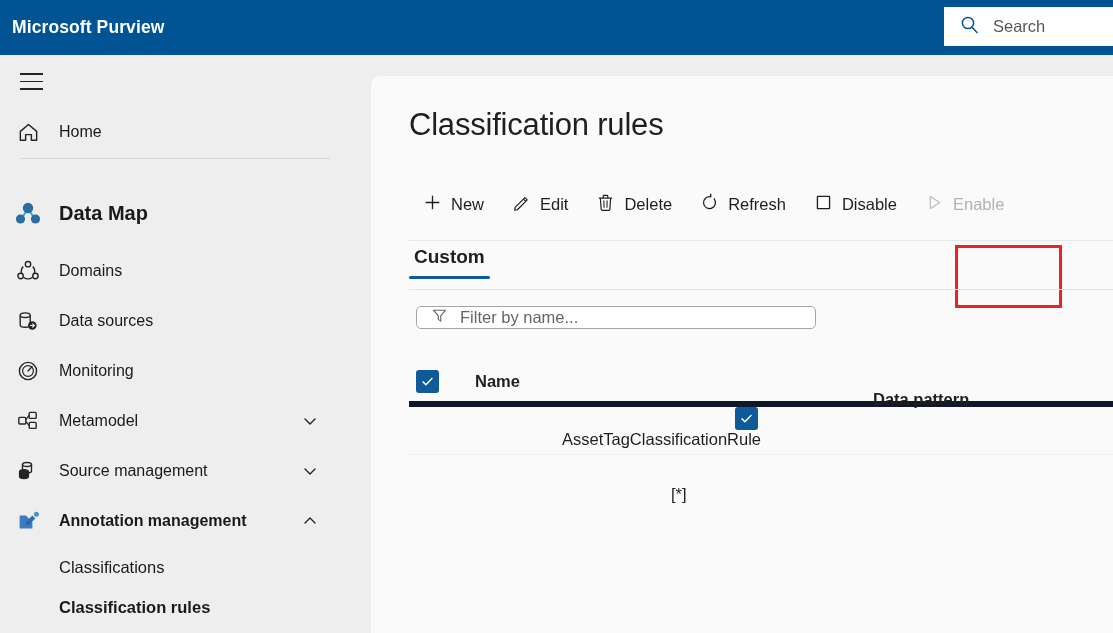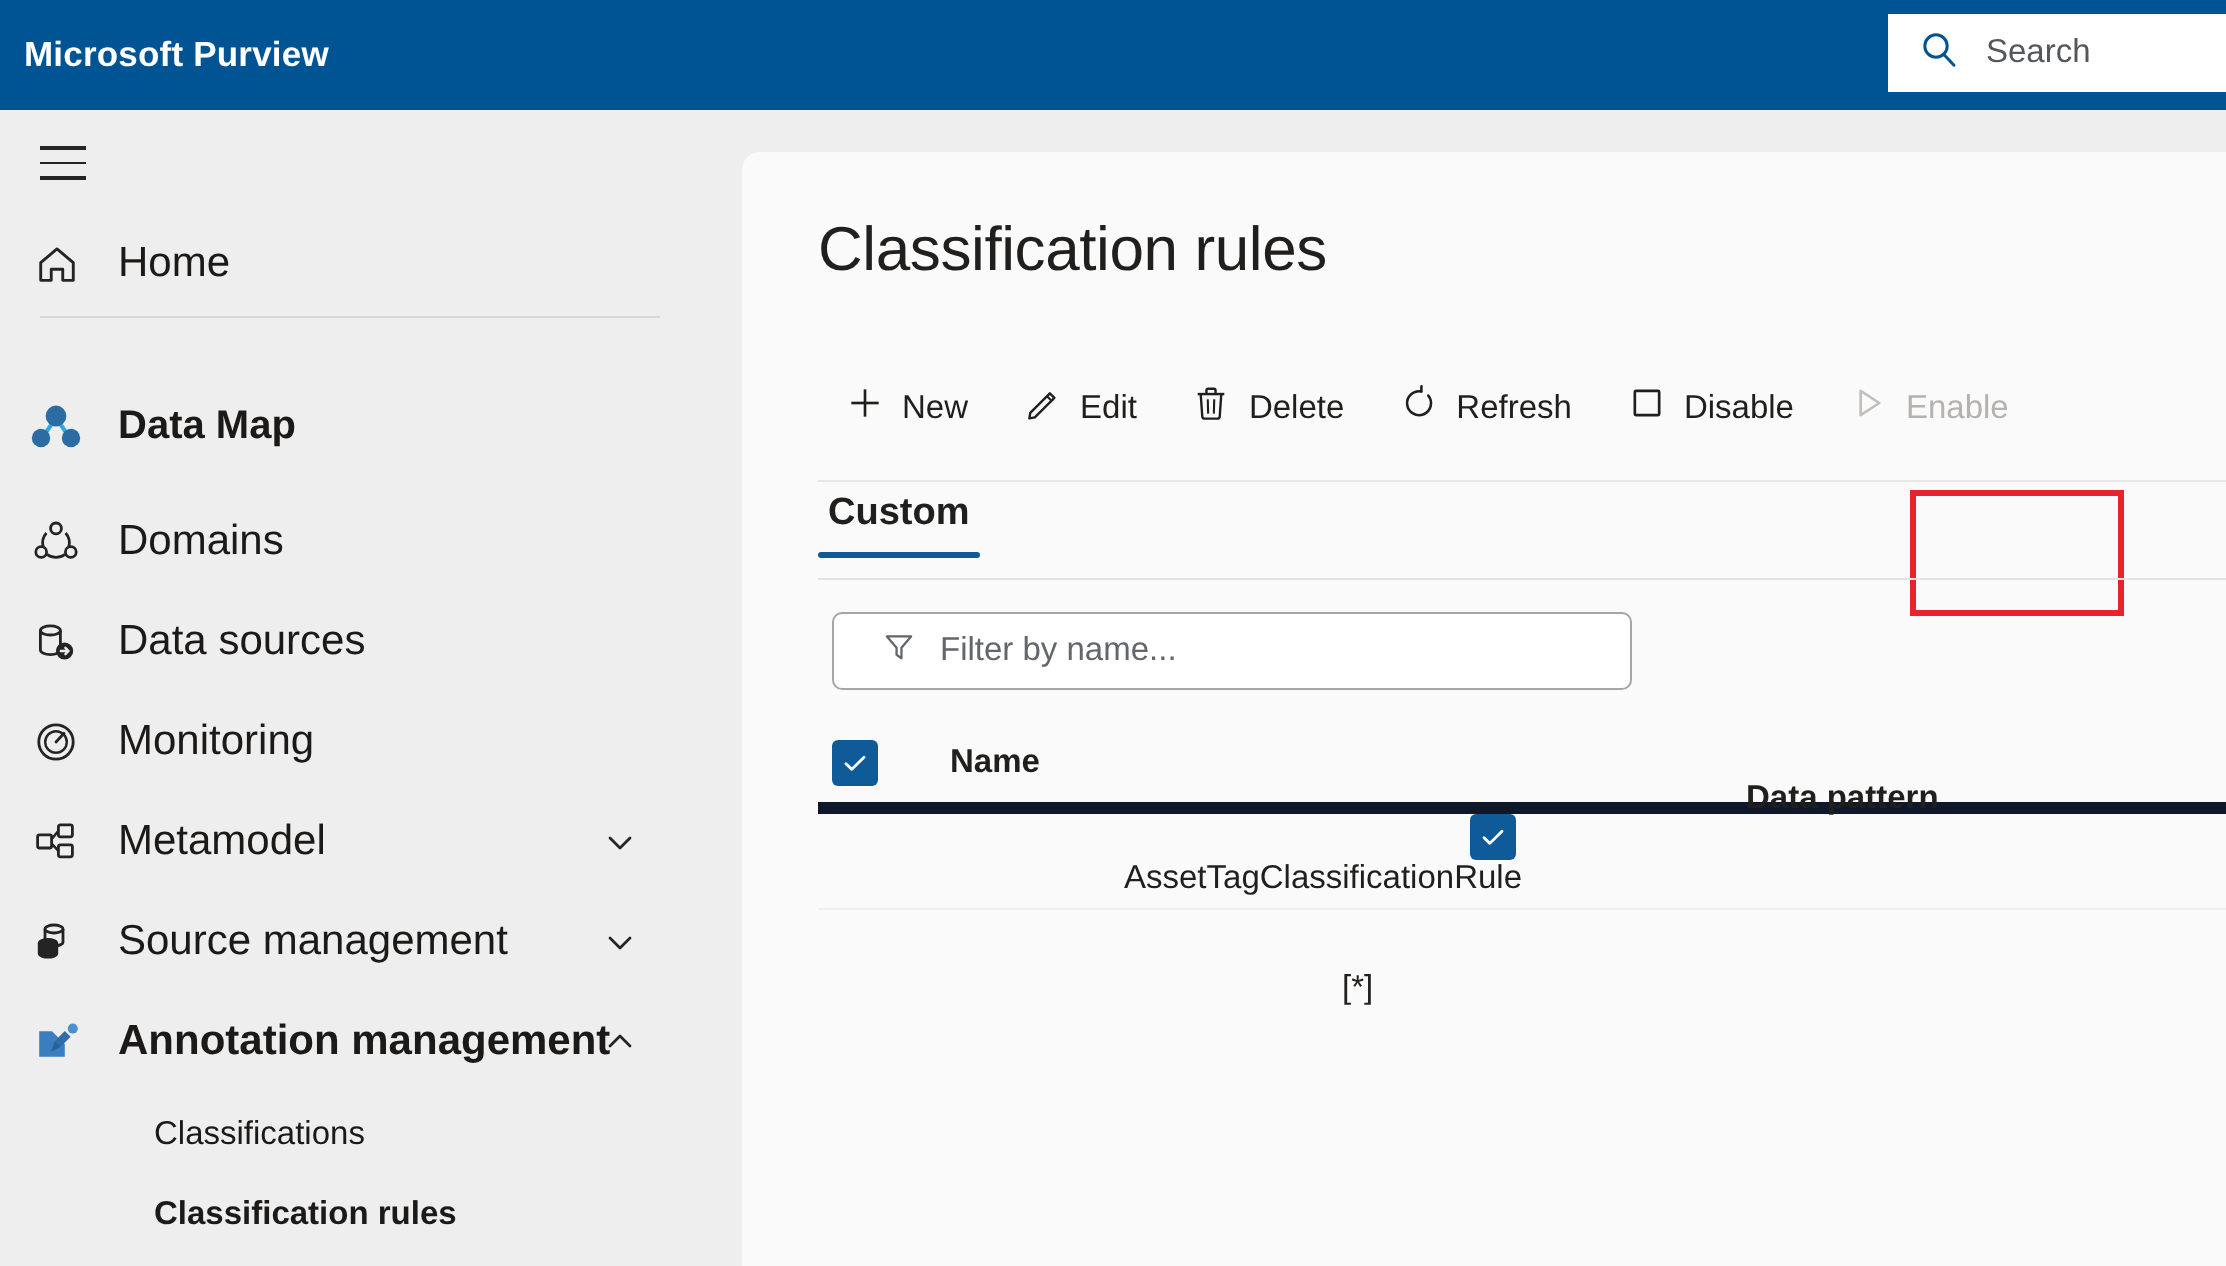--- a/index.html
+++ b/index.html
@@ -92,21 +92,21 @@
   .nav-icon {
     width: 28px;
     margin-left: 14px;
     display: flex;
     align-items: center;
     justify-content: center;
     flex: none;
   }
   .nav-label {
     margin-left: 17px;
-    font-size: 21px;
+    font-size: 16px;
     color: #1b1a19;
     white-space: nowrap;
   }
   .nav-label.bold { font-weight: 700; }
   .nav-label.big  { font-size: 20px; font-weight: 700; }
   .chev {
     position: absolute;
     right: 22px;
     width: 16px; height: 16px;
   }
@@ -118,21 +118,20 @@
     background: #d8d8d8;
   }
   .sub-item {
     position: absolute;
     left: 0;
     width: 340px;
     height: 40px;
     display: flex;
     align-items: center;
     cursor: pointer;
-    padding-left: 18px;
   }
   .sub-label {
     margin-left: 59px;
     font-size: 16.5px;
     color: #1b1a19;
     white-space: nowrap;
   }
   .sub-label.bold { font-weight: 700; }
 
   
@@ -228,27 +227,27 @@
     width: 704px;
     height: 1px;
     background: #e3e3e3;
   }
 
   
   #filter-wrap {
     position: absolute;
     left: 45px; top: 230px;
     width: 400px;
-    height: 39px;
+    height: 23px;
     background: #ffffff;
     border: 1px solid #a6a6a6;
     border-radius: 5px;
     display: flex;
     align-items: center;
-    padding-left: 24px;
+    padding-left: 14px;
     gap: 12px;
   }
   #filter-placeholder {
     font-size: 16.5px;
     color: #63676b;
   }
 
   
   #table {
     position: absolute;

